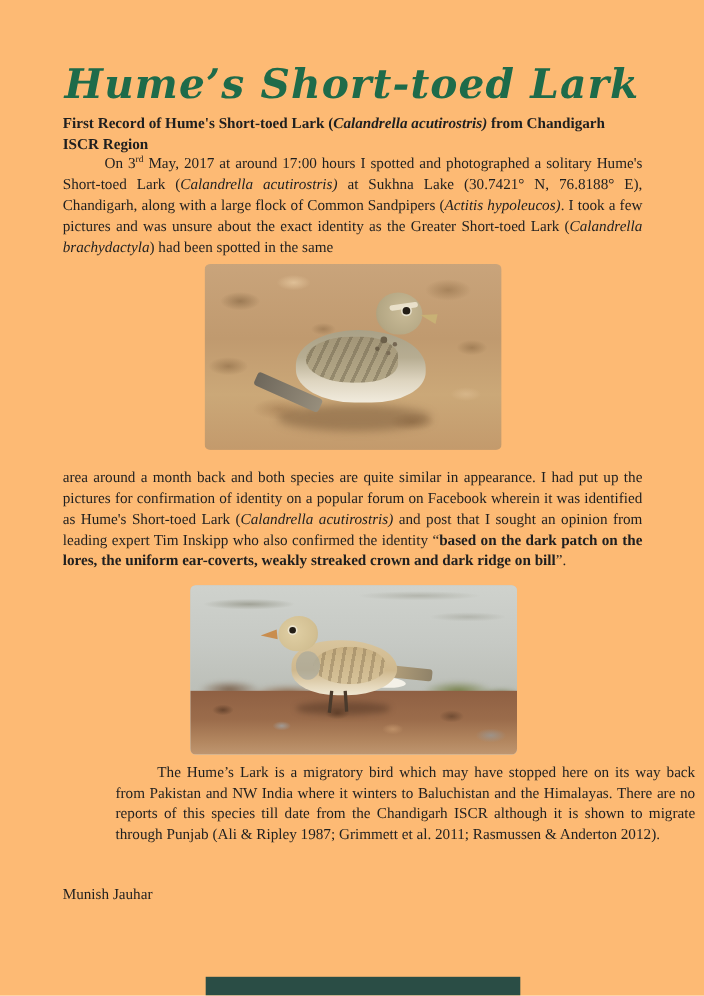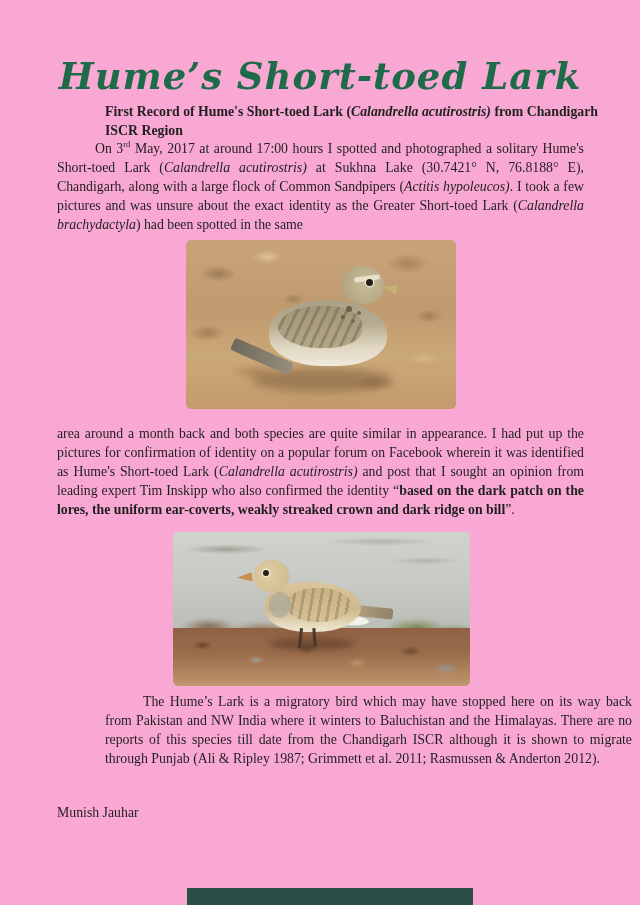--- a/index.html
+++ b/index.html
@@ -1,33 +1,33 @@
 <!DOCTYPE html>
 <html style="--title-green: #1e6b4a; --footer-bar: #2a4d45;"><head>
 <meta charset="utf-8">
 <style>
   html,body{margin:0;padding:0;}
   body{
     width:640px;height:905px;background:#ffffff;
     font-family:"Liberation Serif", serif;
     color:#1f1f1f;position:relative;overflow:hidden;
   }
-  .page{position:absolute;inset:0;background:#f9a8d4;}
+  .page{position:absolute;inset:0;background:#fdba74;}
 
   
   .doc-title{
     position:absolute;top:54px;left:0;width:640px;text-align:center;
     font-family:"DejaVu Serif", serif;
     font-style:italic;font-weight:bold;
     font-size:37px;line-height:44px;letter-spacing:1px;
     color:var(--title-green,#1e6b4a);
   }
   .heading{
     position:absolute;top:103px;left:57px;width:527px;
-    font-size:13.8px;line-height:18.5px;font-weight:bold;margin-left:48px;
+    font-size:13.8px;line-height:18.5px;font-weight:bold;
   }
   .para{
     position:absolute;left:57px;width:527px;
     font-size:13.8px;line-height:19px;text-align:justify;
   }
   .para1{top:139px;}
   .para2{top:424px;}
   .para3{top:692px;margin-left:48px;}
   .indent{text-indent:38px;}
   .author{

